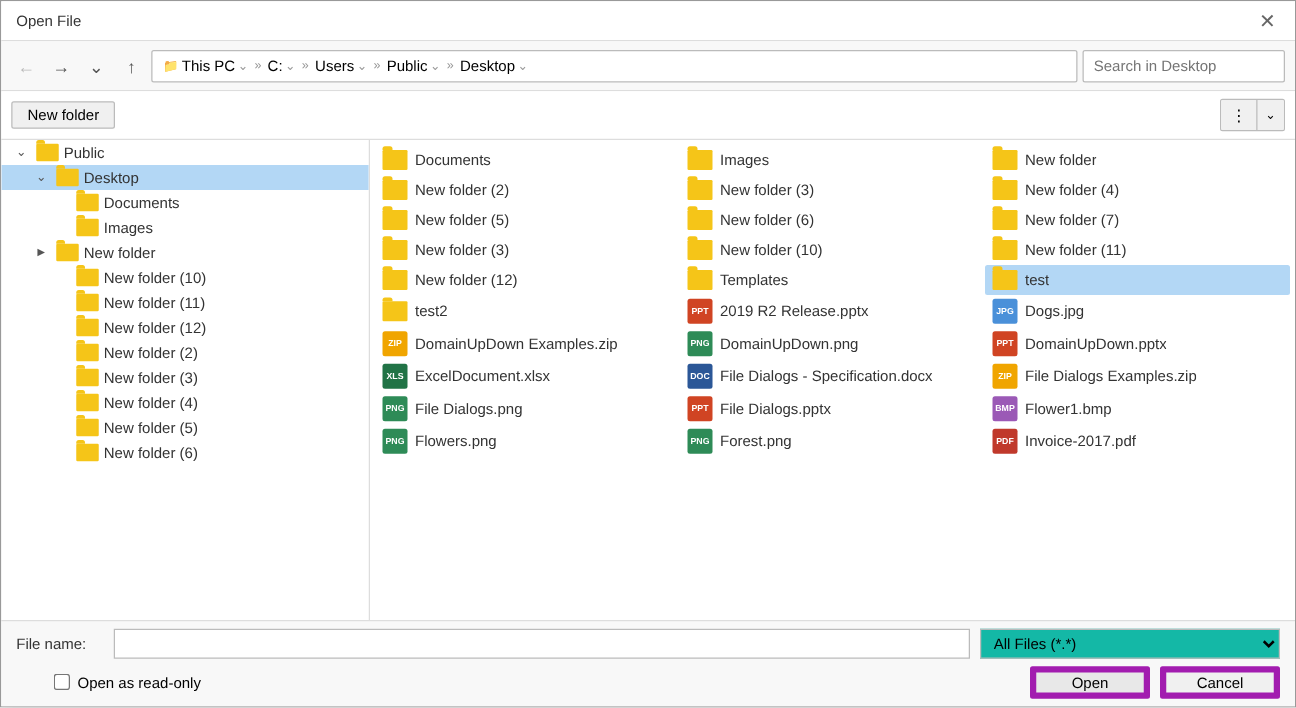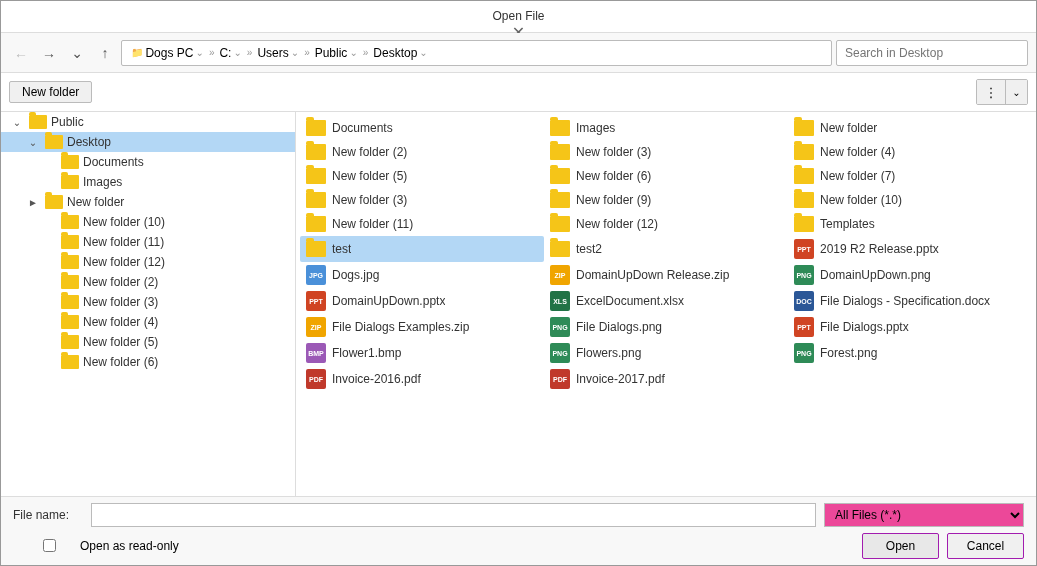--- a/index.html
+++ b/index.html
@@ -16,21 +16,20 @@
     }
 
     .title-bar {
       background: #fff;
       border-bottom: 1px solid #ddd;
       display: flex;
       align-items: center;
       justify-content: space-between;
       padding: 8px 12px;
       height: 32px;
-      flex-direction: column;
     }
 
     .title-bar-title {
       font-size: 12px;
       color: #333;
     }
 
     .title-bar-close {
       cursor: pointer;
       font-size: 16px;
@@ -77,21 +76,21 @@
 
     .breadcrumb-separator {
       color: #999; font-size: 10px;
     }
 
     .search-box {
       border: 1px solid #bbb;
       border-radius: 2px;
       padding: 2px 8px;
       height: 26px;
-      width: 192px;
+      width: 162px;
       font-size: 12px;
       color: #000000;
     }
 
     .action-bar {
       padding: 6px 8px;
       border-bottom: 1px solid #ddd;
       background: #fff;
       display: flex;
       align-items: center;
@@ -254,41 +253,41 @@
       border: 1px solid #bbb;
       padding: 2px 6px;
       font-size: 12px;
     }
 
     .filetype-select {
       height: 24px;
       border: 1px solid #bbb;
       padding: 2px 6px;
       font-size: 12px;
-      width: 200px;
-      background: #ec4899;
+      width: 240px;
+      background: #14b8a6;
     }
 
     .button-row {
       display: flex;
       align-items: center;
       justify-content: space-between;
     }
 
     .readonly-check {
-      display: flex; align-items: flex-start; gap: 24px; font-size: 12px; padding-left: 30px;
+      display: flex; align-items: flex-start; gap: 6px; font-size: 12px; padding-left: 30px;
     }
 
     .action-buttons {
       display: flex; gap: 8px;
     }
 
     .dialog-btn {
-      width: 77px; height: 26px;
-      border: 1px solid #a21caf;
+      width: 96px; height: 26px;
+      border: 5px solid #a21caf;
       background: #f0f0f0;
       cursor: pointer;
       font-size: 12px;
       border-radius: 2px;
     }
     .dialog-btn.primary { background: #e8e8e8; }
   </style>
 </head>
 <body>
 
@@ -301,21 +300,21 @@
 
   <div class="toolbar">
     <button class="nav-btn disabled">←</button>
     <button class="nav-btn">→</button>
     <button class="nav-btn">⌄</button>
     <button class="nav-btn">↑</button>
 
     <div class="breadcrumb-bar">
       <span class="breadcrumb-segment">
         <span class="breadcrumb-separator">📁</span>
-        <span>Dogs PC</span>
+        <span>This PC</span>
         <span class="breadcrumb-separator"> ⌄</span>
       </span>
       <span class="breadcrumb-separator">»</span>
       <span class="breadcrumb-segment">
         <span>C:</span>
         <span class="breadcrumb-separator"> ⌄</span>
       </span>
       <span class="breadcrumb-separator">»</span>
       <span class="breadcrumb-segment">
         <span>Users</span>
@@ -457,24 +456,20 @@
           <div class="file-item">
             <div class="file-folder-icon"></div>
             <span class="file-name">New folder (7)</span>
           </div>
           <div class="file-item">
             <div class="file-folder-icon"></div>
             <span class="file-name">New folder (3)</span>
           </div>
           <div class="file-item">
             <div class="file-folder-icon"></div>
-            <span class="file-name">New folder (9)</span>
-          </div>
-          <div class="file-item">
-            <div class="file-folder-icon"></div>
             <span class="file-name">New folder (10)</span>
           </div>
           <div class="file-item">
             <div class="file-folder-icon"></div>
             <span class="file-name">New folder (11)</span>
           </div>
           <div class="file-item">
             <div class="file-folder-icon"></div>
             <span class="file-name">New folder (12)</span>
           </div>
@@ -493,21 +488,21 @@
           <div class="file-item">
             <div class="icon-pptx">PPT</div>
             <span class="file-name">2019 R2 Release.pptx</span>
           </div>
           <div class="file-item">
             <div class="icon-jpg">JPG</div>
             <span class="file-name">Dogs.jpg</span>
           </div>
           <div class="file-item">
             <div class="icon-zip">ZIP</div>
-            <span class="file-name">DomainUpDown Release.zip</span>
+            <span class="file-name">DomainUpDown Examples.zip</span>
           </div>
           <div class="file-item">
             <div class="icon-png">PNG</div>
             <span class="file-name">DomainUpDown.png</span>
           </div>
           <div class="file-item">
             <div class="icon-pptx">PPT</div>
             <span class="file-name">DomainUpDown.pptx</span>
           </div>
           <div class="file-item">
@@ -534,24 +529,20 @@
             <div class="icon-bmp">BMP</div>
             <span class="file-name">Flower1.bmp</span>
           </div>
           <div class="file-item">
             <div class="icon-png">PNG</div>
             <span class="file-name">Flowers.png</span>
           </div>
           <div class="file-item">
             <div class="icon-png">PNG</div>
             <span class="file-name">Forest.png</span>
-          </div>
-          <div class="file-item">
-            <div class="icon-pdf">PDF</div>
-            <span class="file-name">Invoice-2016.pdf</span>
           </div>
           <div class="file-item">
             <div class="icon-pdf">PDF</div>
             <span class="file-name">Invoice-2017.pdf</span>
           </div>
         </div>
     </div>
 
   </div>
 

